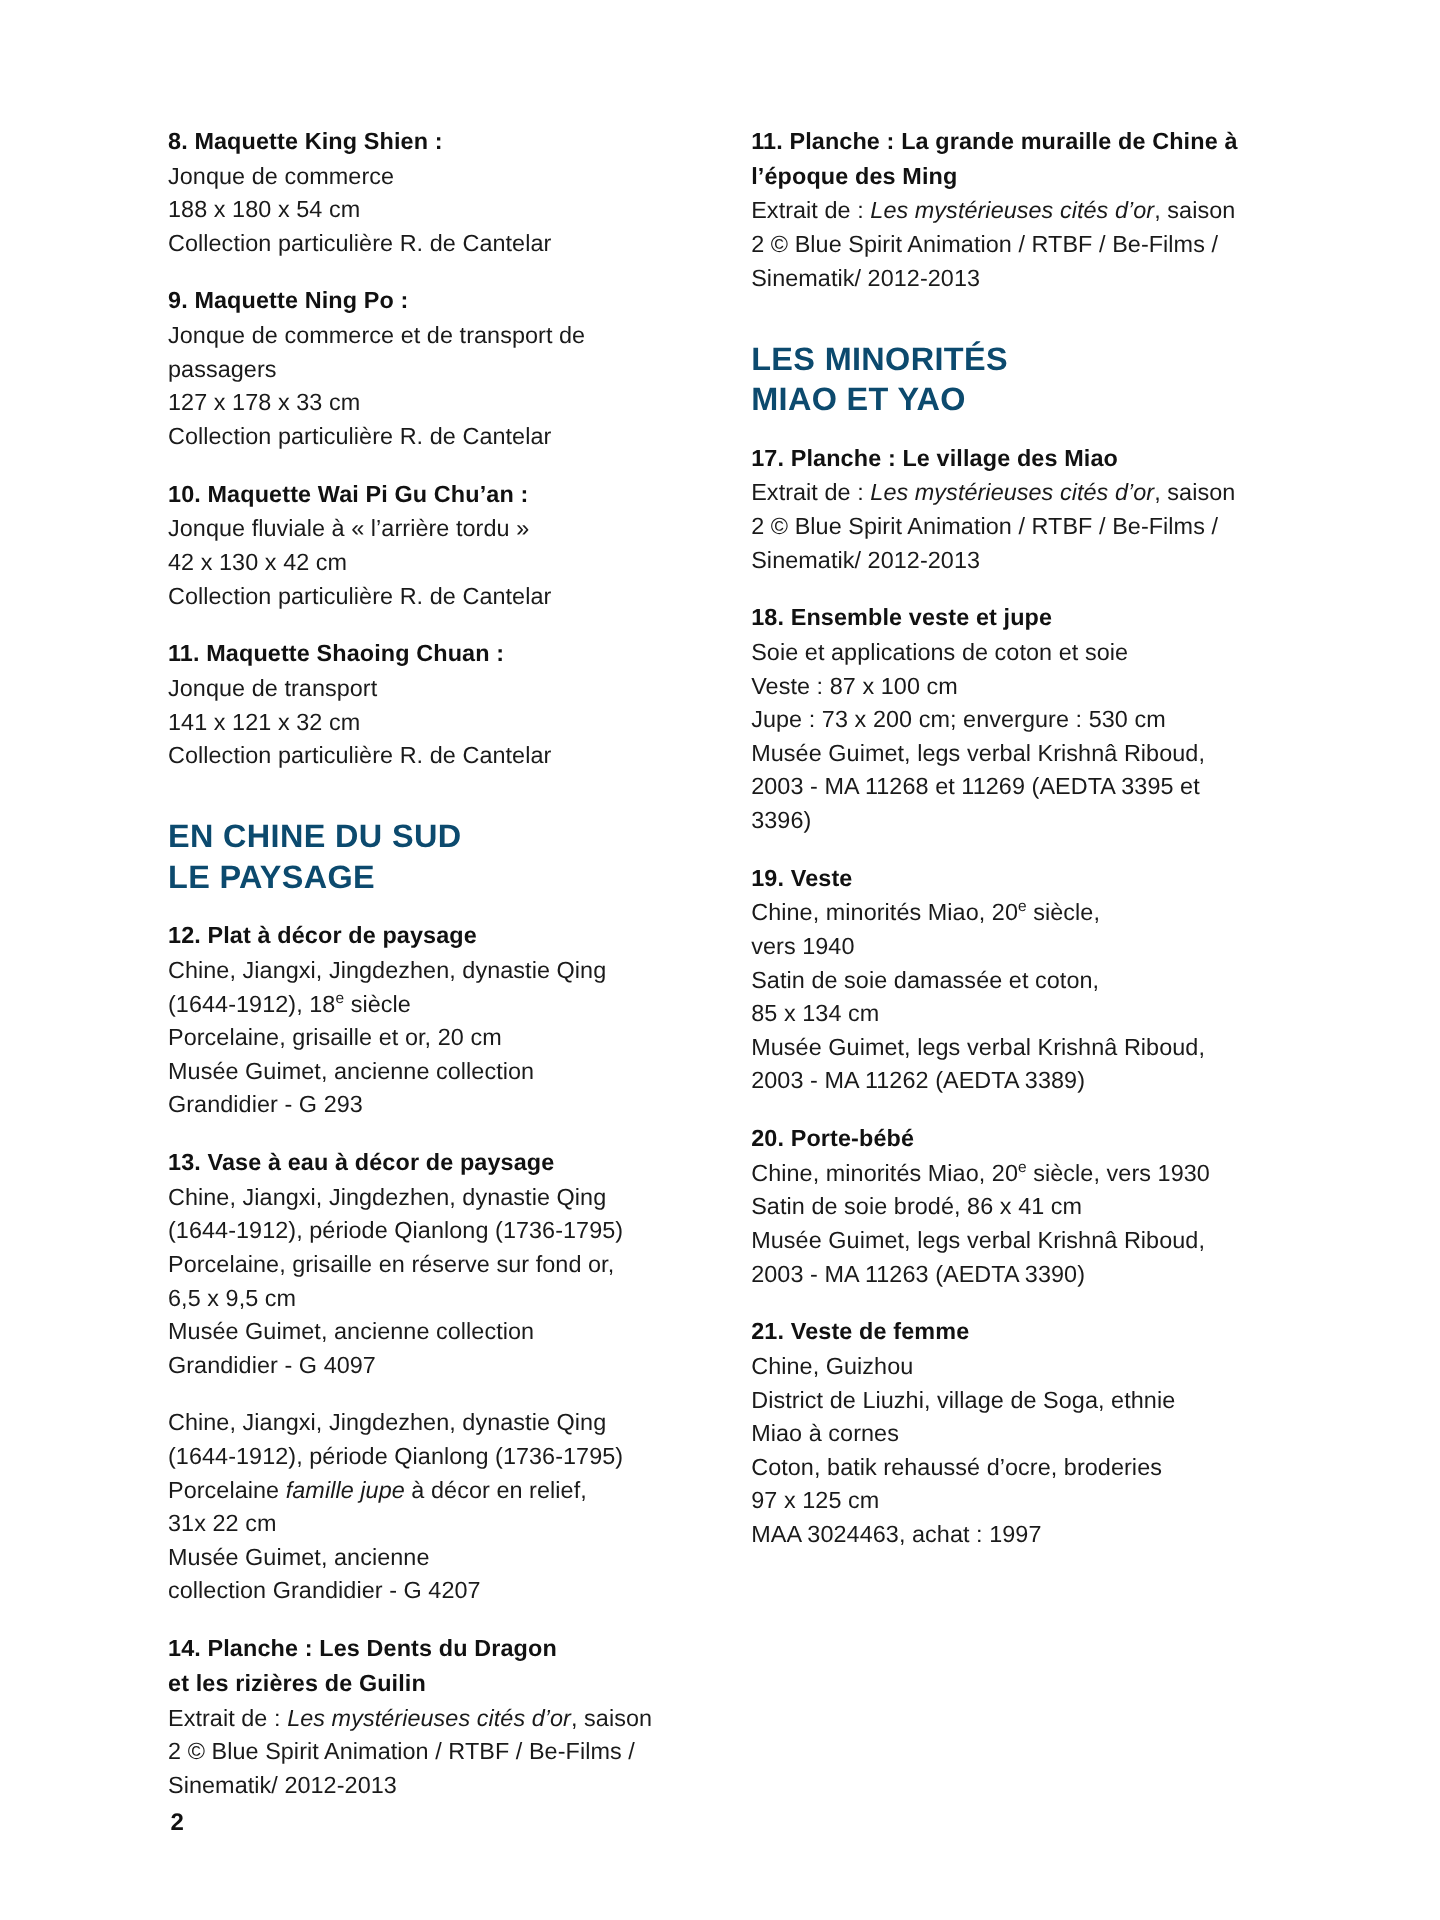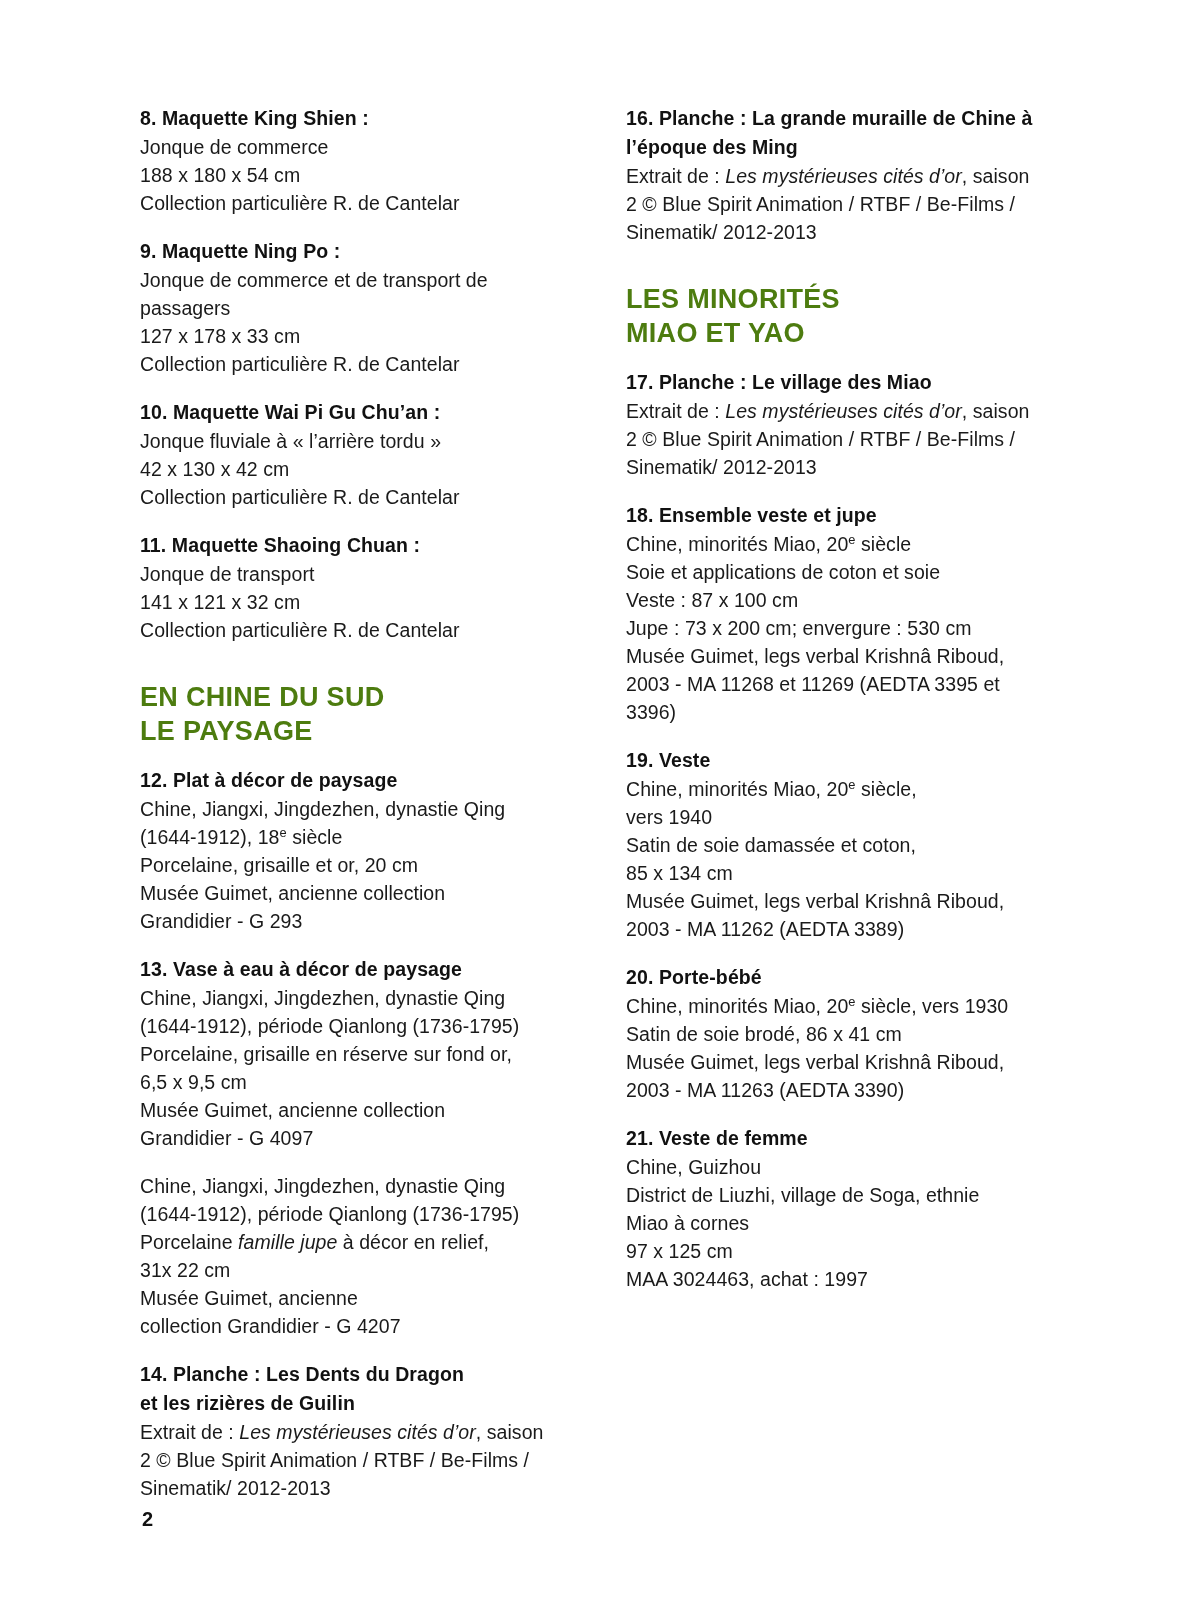--- a/index.html
+++ b/index.html
@@ -52,21 +52,21 @@
     letter-spacing: 0.05px;
     color: #1a1a1a;
     margin: 0;
   }
   .section-heading {
     font-size: 27px;
     line-height: 34px;
     font-weight: 700;
     letter-spacing: 0.3px;
     margin: 36px 0 18px 0;
-    color: #4d7c0f;
+    color: #0c4a6e;
   }
   .section-heading .sh-line { display: block; }
   .it { font-style: italic; }
   .sup { font-size: 0.66em; vertical-align: super; line-height: 0; }
   .page-number {
     position: absolute;
     left: 142px;
     top: 1508px;
     font-size: 20px;
     font-weight: 700;
@@ -137,39 +137,38 @@
         <div class="entry">
           <p class="entry-title">14. Planche : Les Dents du Dragon</p>
           <p class="entry-title">et les rizières de Guilin</p>
           <p class="entry-line">Extrait de : <span class="it">Les mystérieuses cités d’or</span>, saison</p>
           <p class="entry-line">2 © Blue Spirit Animation / RTBF / Be-Films /</p>
           <p class="entry-line">Sinematik/ 2012-2013</p>
         </div>
       </div>
     <div class="col" id="right-column">
         <div class="entry">
-          <p class="entry-title">16. Planche : La grande muraille de Chine à</p>
+          <p class="entry-title">11. Planche : La grande muraille de Chine à</p>
           <p class="entry-title">l’époque des Ming</p>
           <p class="entry-line">Extrait de : <span class="it">Les mystérieuses cités d’or</span>, saison</p>
           <p class="entry-line">2 © Blue Spirit Animation / RTBF / Be-Films /</p>
           <p class="entry-line">Sinematik/ 2012-2013</p>
         </div>
         <div class="section-heading">
           <span class="sh-line">LES MINORITÉS</span>
           <span class="sh-line">MIAO ET YAO</span>
         </div>
         <div class="entry">
           <p class="entry-title">17. Planche : Le village des Miao</p>
           <p class="entry-line">Extrait de : <span class="it">Les mystérieuses cités d’or</span>, saison</p>
           <p class="entry-line">2 © Blue Spirit Animation / RTBF / Be-Films /</p>
           <p class="entry-line">Sinematik/ 2012-2013</p>
         </div>
         <div class="entry">
           <p class="entry-title">18. Ensemble veste et jupe</p>
-          <p class="entry-line">Chine, minorités Miao, 20<span class="sup">e</span> siècle</p>
           <p class="entry-line">Soie et applications de coton et soie</p>
           <p class="entry-line">Veste : 87 x 100 cm</p>
           <p class="entry-line">Jupe : 73 x 200 cm; envergure : 530 cm</p>
           <p class="entry-line">Musée Guimet, legs verbal Krishnâ Riboud,</p>
           <p class="entry-line">2003 - MA 11268 et 11269 (AEDTA 3395 et</p>
           <p class="entry-line">3396)</p>
         </div>
         <div class="entry">
           <p class="entry-title">19. Veste</p>
           <p class="entry-line">Chine, minorités Miao, 20<span class="sup">e</span> siècle,</p>
@@ -184,19 +183,20 @@
           <p class="entry-line">Chine, minorités Miao, 20<span class="sup">e</span> siècle, vers 1930</p>
           <p class="entry-line">Satin de soie brodé, 86 x 41 cm</p>
           <p class="entry-line">Musée Guimet, legs verbal Krishnâ Riboud,</p>
           <p class="entry-line">2003 - MA 11263 (AEDTA 3390)</p>
         </div>
         <div class="entry">
           <p class="entry-title">21. Veste de femme</p>
           <p class="entry-line">Chine, Guizhou</p>
           <p class="entry-line">District de Liuzhi, village de Soga, ethnie</p>
           <p class="entry-line">Miao à cornes</p>
+          <p class="entry-line">Coton, batik rehaussé d’ocre, broderies</p>
           <p class="entry-line">97 x 125 cm</p>
           <p class="entry-line">MAA 3024463, achat : 1997</p>
         </div>
       </div>
   </div>
   <div class="page-number">2</div>
 </div>
 
 </body></html>

